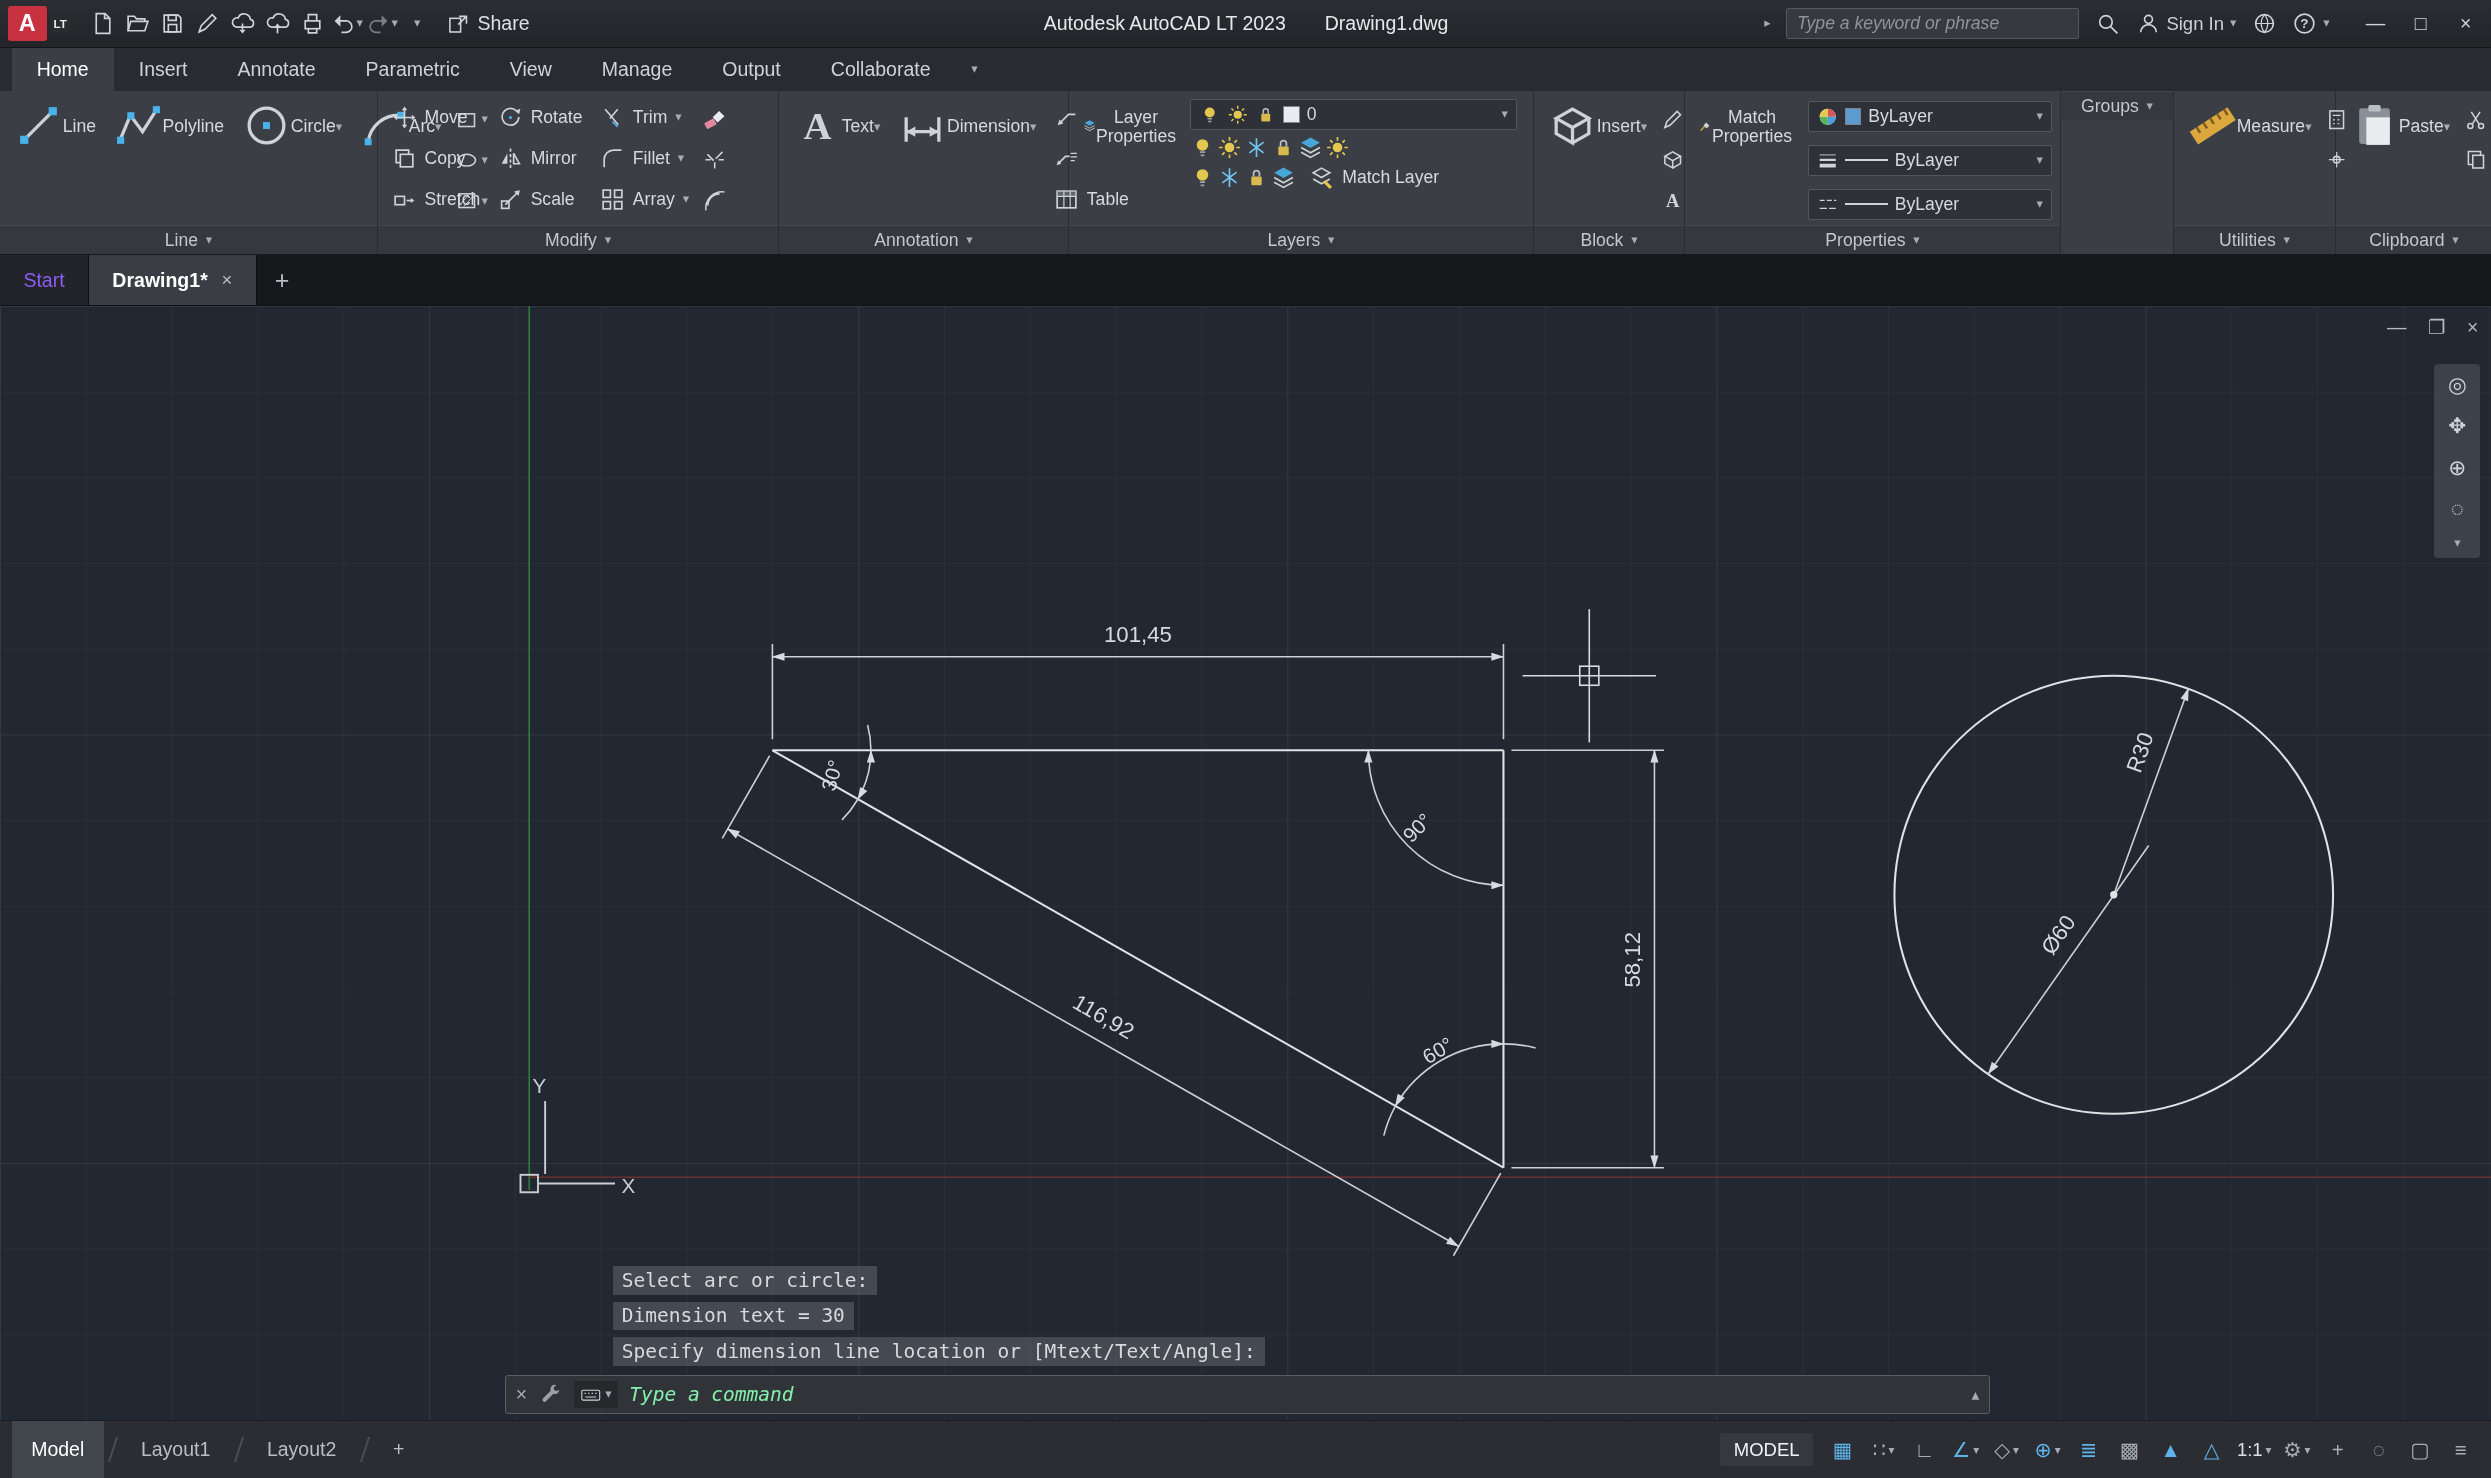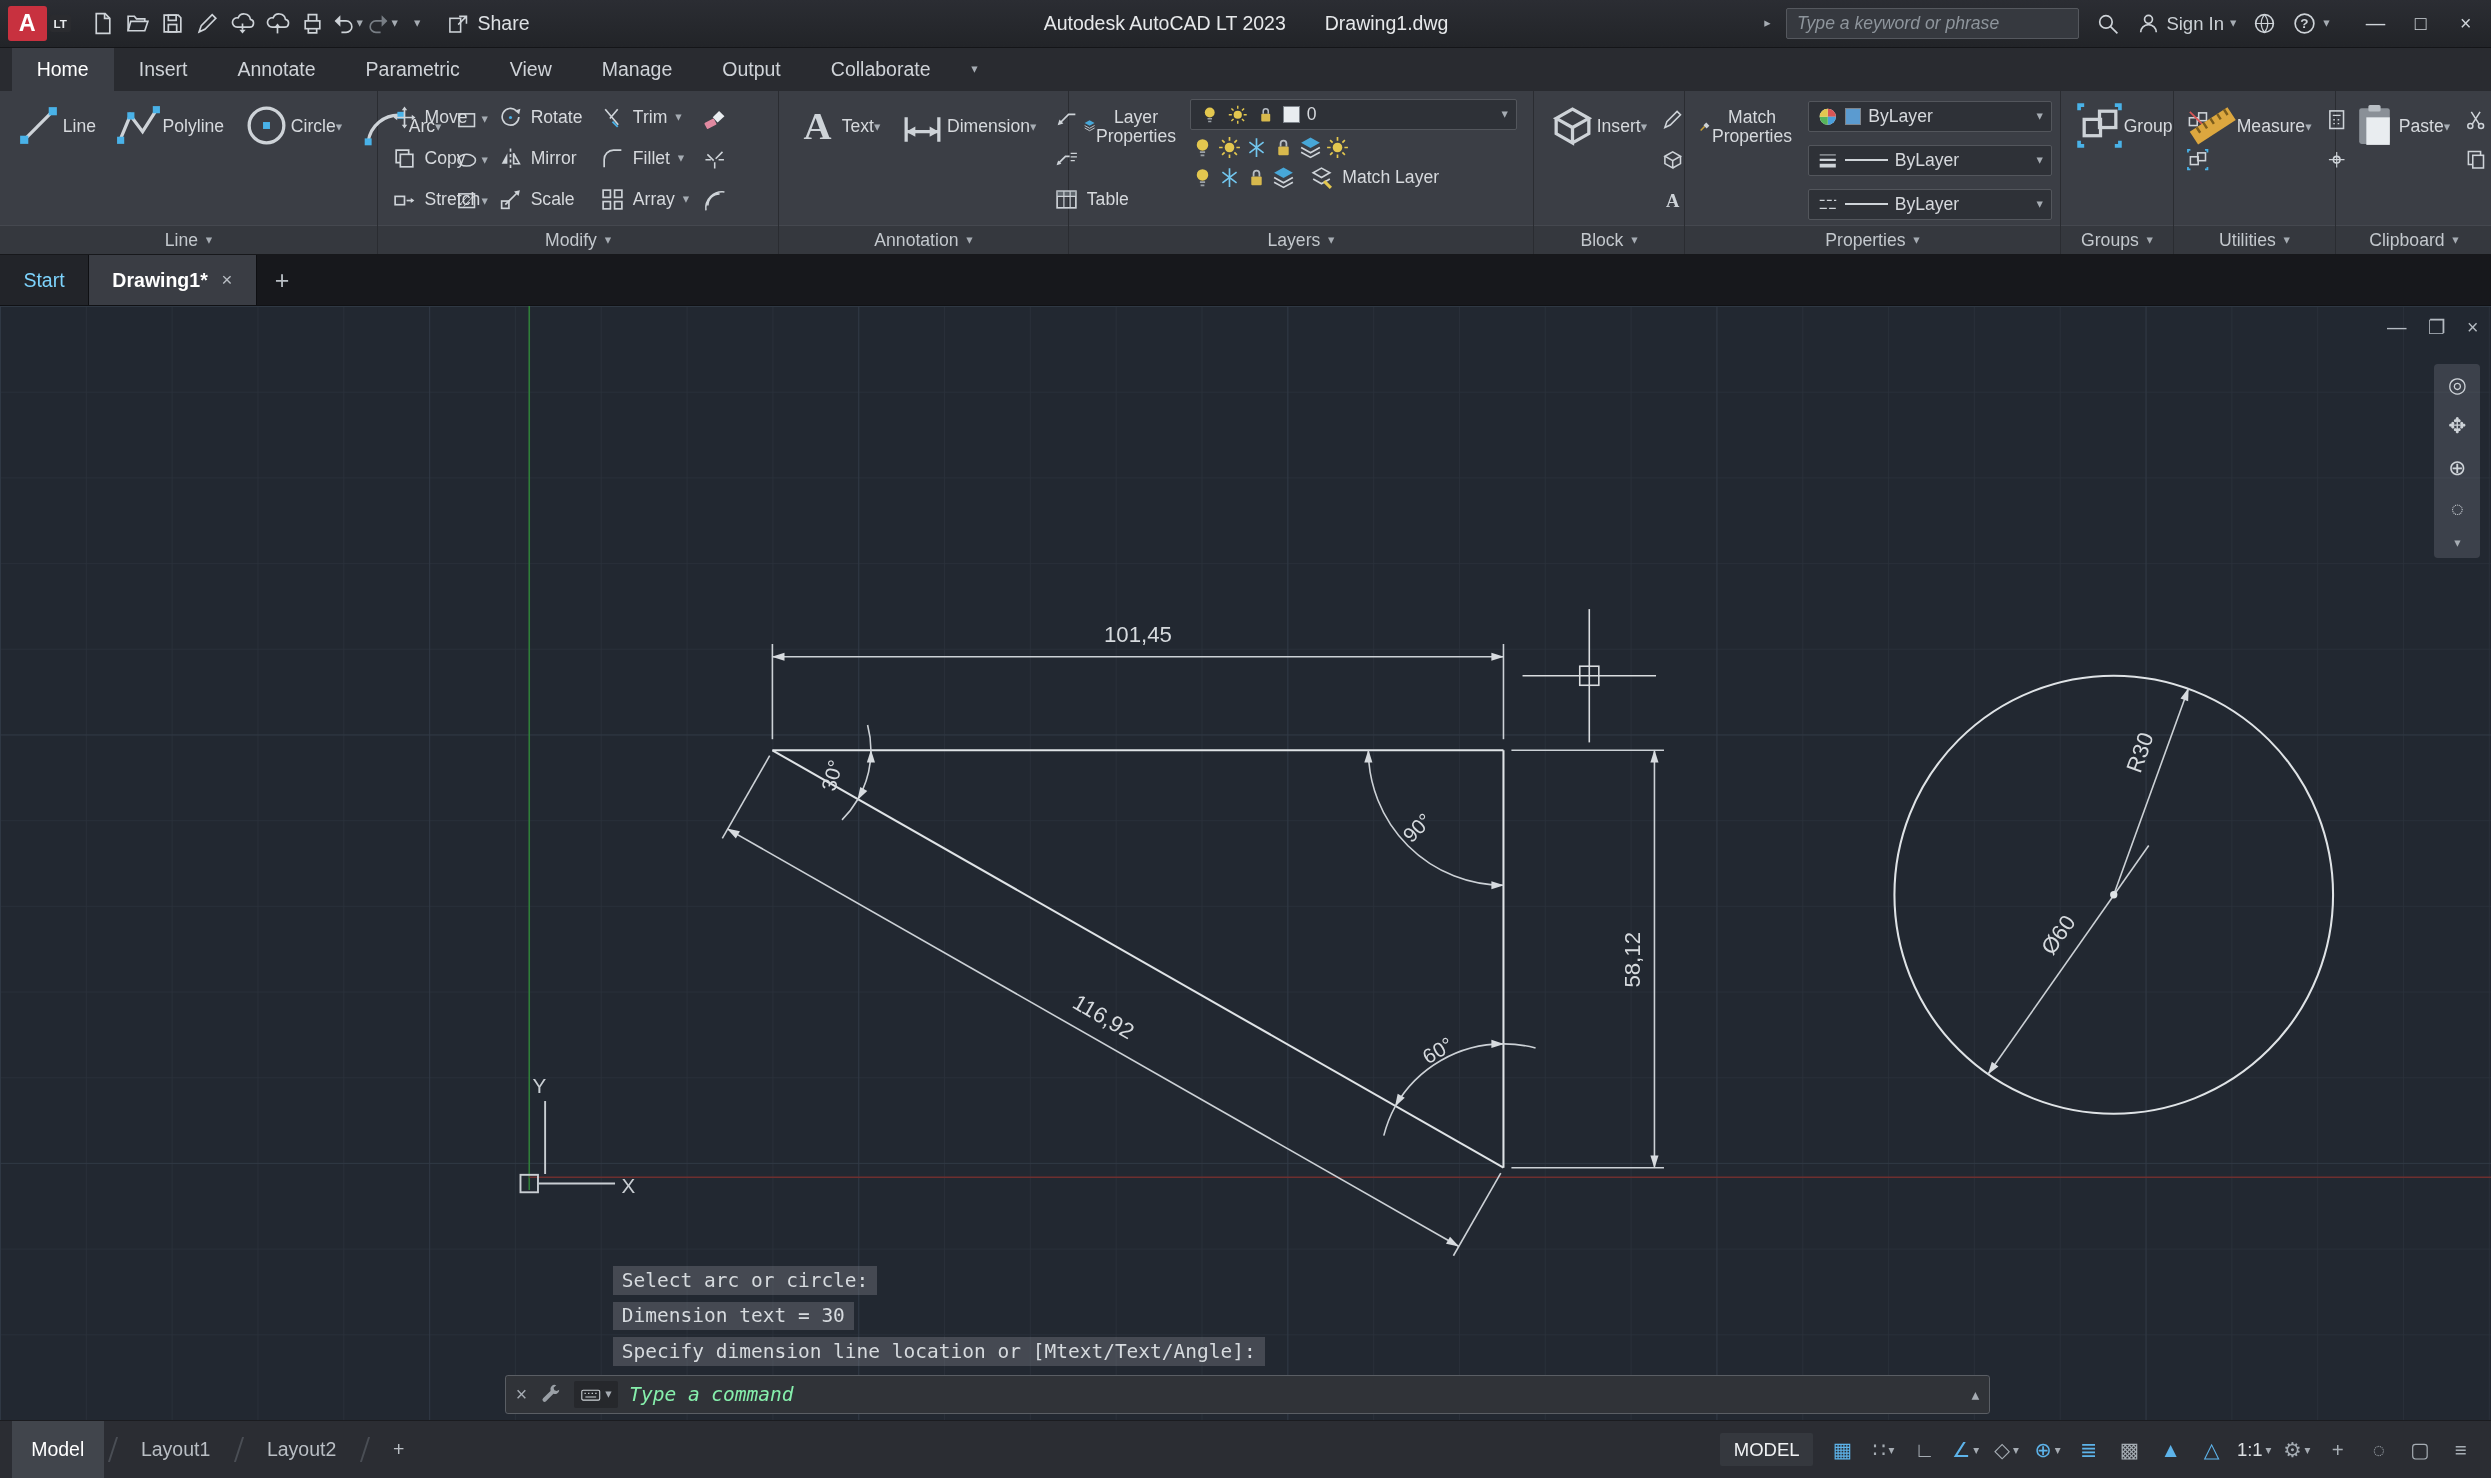--- a/index.html
+++ b/index.html
@@ -72,21 +72,21 @@
 .layercol{display:flex;flex-direction:column;gap:4.9px;padding:2px 3.9px 0}
 .lrow{display:flex;align-items:center;gap:2px}
 .lrow svg{width:25px;height:25px}
 .mlayer{display:flex;align-items:center;gap:7.8px;font-size:17.6px;color:#d6d9dd;margin-left:11.7px}
 .mlayer svg{width:25px;height:25px}
 .propcol{display:flex;flex-direction:column;gap:13px;padding:3.9px 5.9px 0}
 .wrap2{max-width:109px;white-space:normal}
 
 
 .ftabs{height:51px;background:#17181c;display:flex;align-items:stretch;border-bottom:1px solid #101114}
-.ftab{display:flex;align-items:center;gap:13.7px;padding:0 23.4px;font-size:19.5px;color:#7dd3fc;background:#222429;border-right:1px solid #0e0f12}
+.ftab{display:flex;align-items:center;gap:13.7px;padding:0 23.4px;font-size:19.5px;color:#8b5cf6;background:#222429;border-right:1px solid #0e0f12}
 .ftab.active{background:#3a3d44;color:#fff;font-weight:bold}
 .ftabx{color:#b9bec4;font-size:18.5px;font-weight:normal}
 .addtab{width:51px;display:flex;align-items:center;justify-content:center;color:#b9bec4;font-size:25px}
 
 
 .canvas{position:relative;flex:1;background:#222831;overflow:hidden}
 .cad{position:absolute;left:0;top:0;width:100%;height:100%}
 .dwgctl{position:absolute;top:9.8px;right:13.7px;display:flex;gap:21.5px;color:#b4bac1;font-size:19.5px}
 .dwgctl span{cursor:default}
 .navbar{position:absolute;top:58px;right:11.7px;width:46px;padding:7.8px 0;background:rgba(128,134,142,.28);border-radius:3.9px;display:flex;flex-direction:column;align-items:center;gap:15.6px;color:#ced3d8;font-size:21.5px}
@@ -823,40 +823,20 @@
           </div>
         </div>
       </div>
       <div class="plabel">
           <span>Properties</span>
           <span class="cr">▾</span>
         </div>
     </div>
 
     <div class="panel" style="width:113px">
-      <div class="pcontent">
-        <div class="bigbtn">
-            <svg viewBox="0 0 50 50" width="49" height="49">
-              <use href="#s-group"></use>
-            </svg>
-            <span>Group</span>
-          </div>
-        <div class="mini">
-          <div class="minibtn">
-              <svg viewBox="0 0 24 24" width="23.4" height="23.4">
-                <use href="#s-ungroup"></use>
-              </svg>
-            </div>
-          <div class="minibtn">
-              <svg viewBox="0 0 24 24" width="23.4" height="23.4">
-                <use href="#s-group"></use>
-              </svg>
-            </div>
-        </div>
-      </div>
       <div class="plabel">
           <span>Groups</span>
           <span class="cr">▾</span>
         </div>
     </div>
 
     <div class="panel" style="width:162px">
       <div class="pcontent">
         <div class="bigbtn">
             <svg viewBox="0 0 50 50" width="49" height="49">

